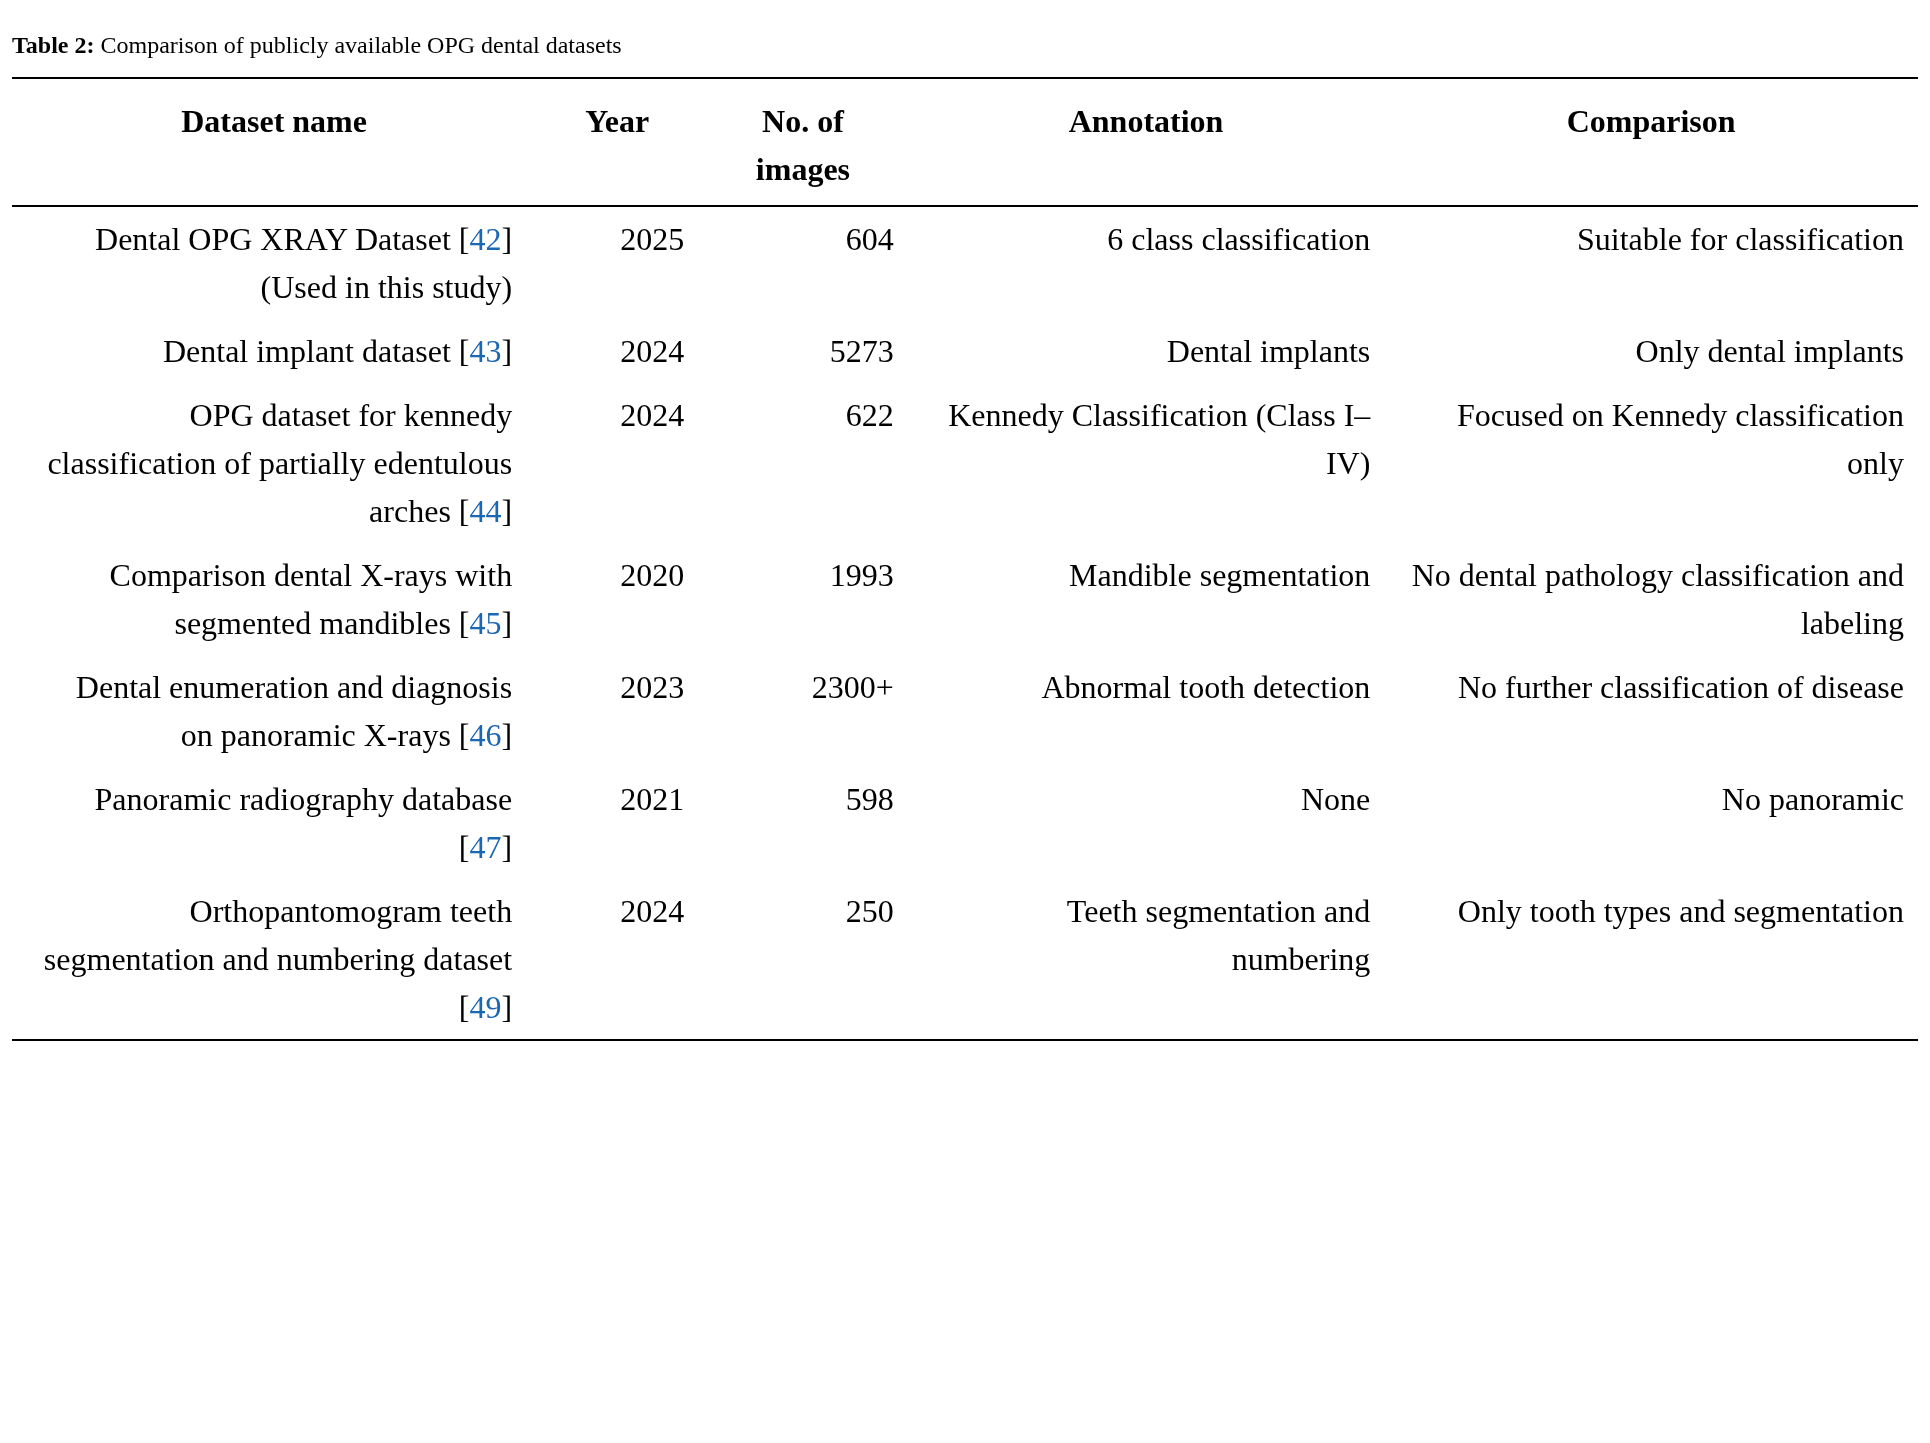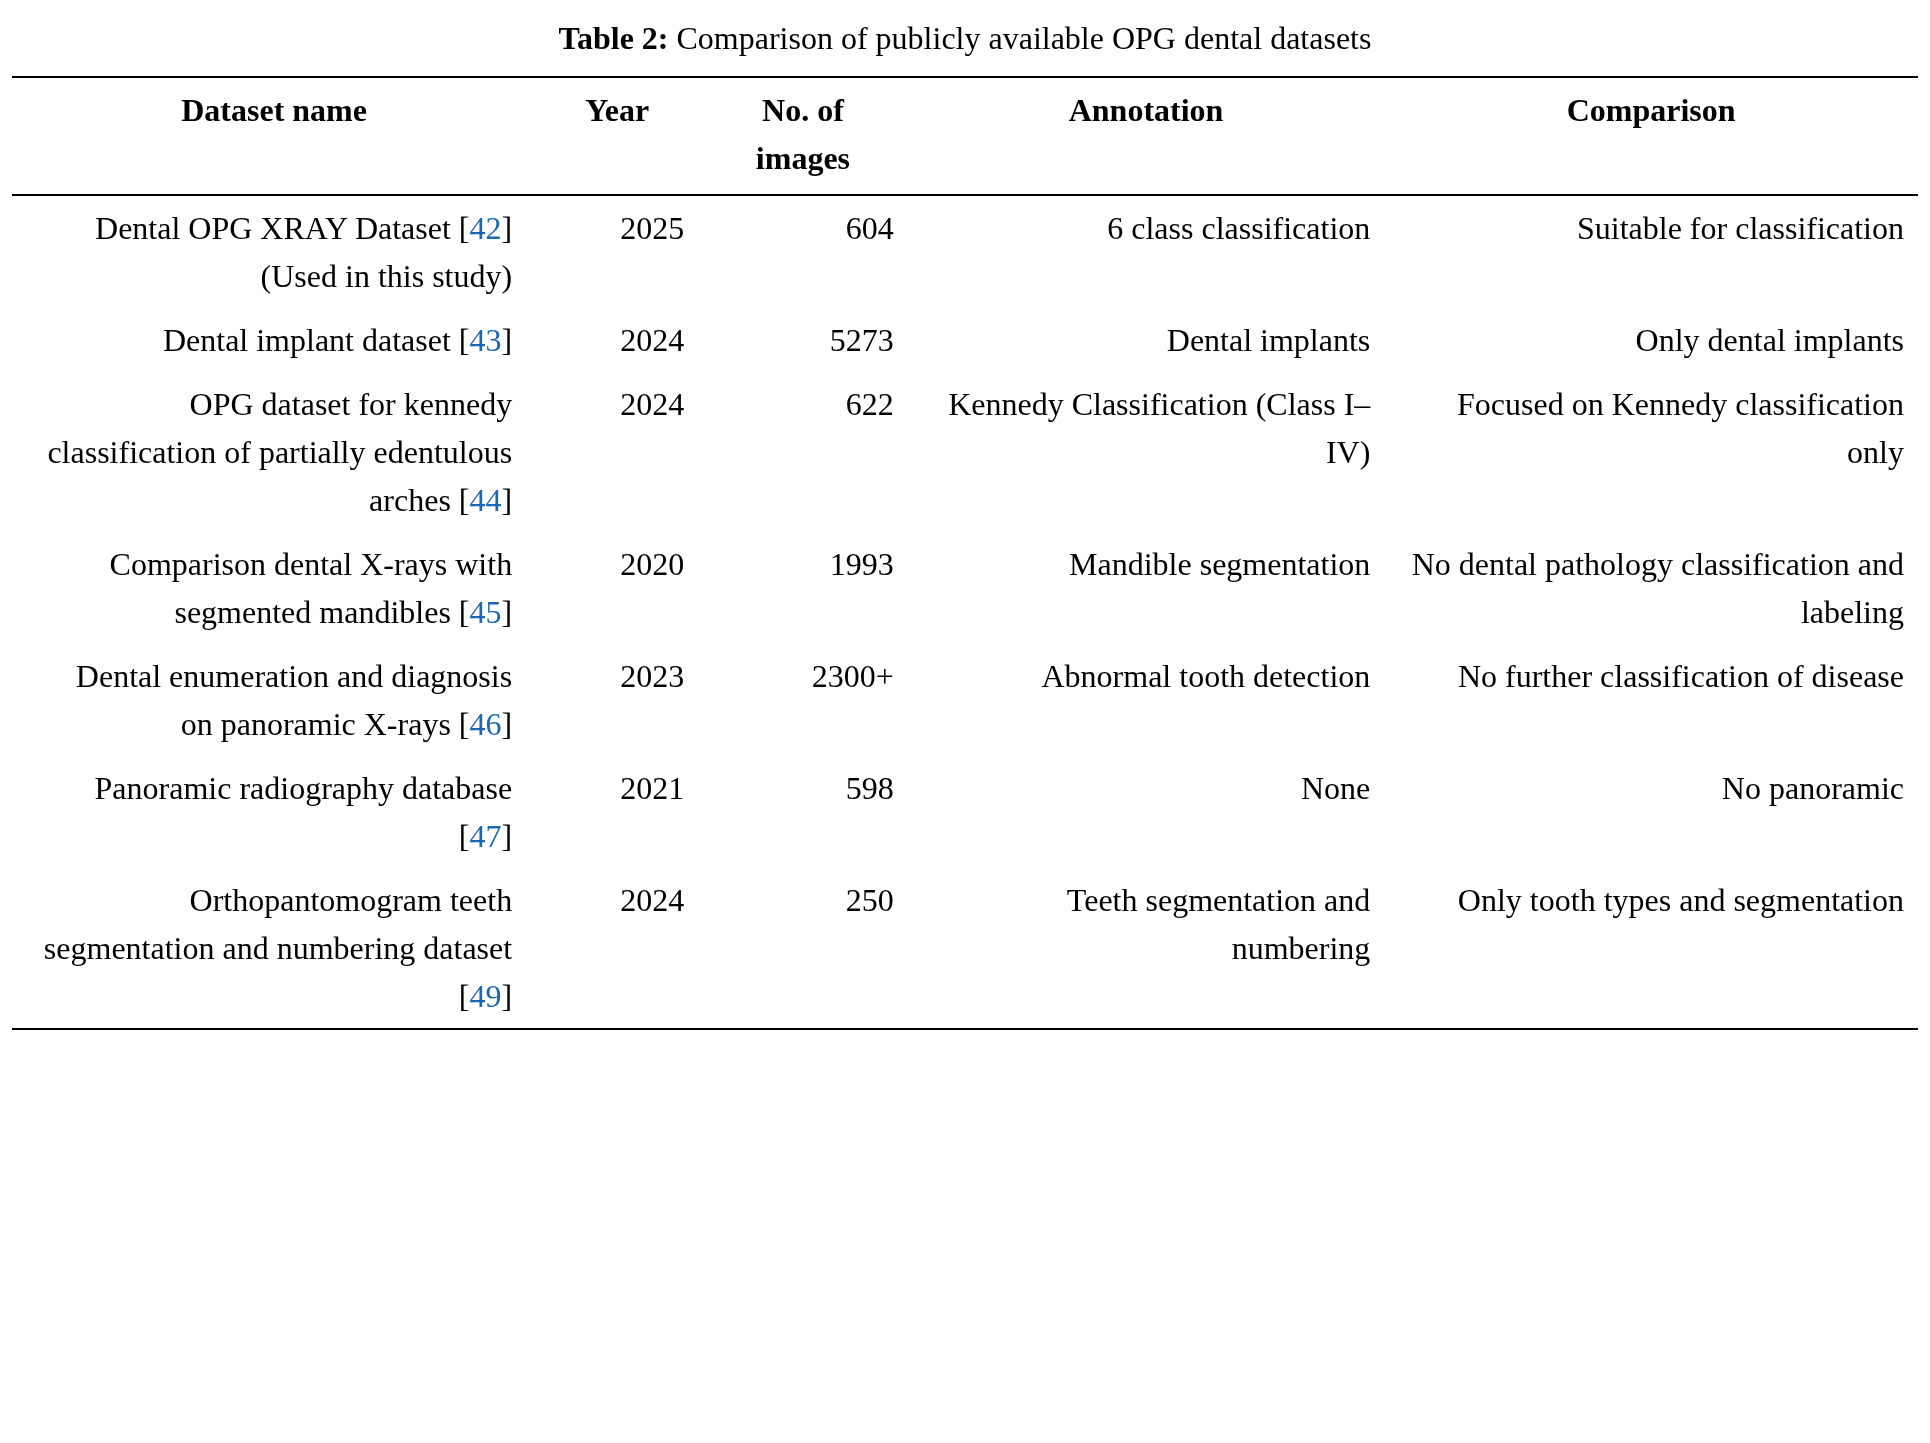--- a/index.html
+++ b/index.html
@@ -10,45 +10,44 @@
     font-family: "Liberation Serif", "DejaVu Serif", serif;
   }
   .page {
     width: 1930px;
     min-height: 1443px;
     box-sizing: border-box;
     padding: 10px 12px 0 12px;
     background: #ffffff;
   }
   .caption {
-    text-align: center;
-    font-size: 32px;
+    font-size: 24px;
     line-height: 1.3;
-    margin: 8px 0 16px 0;
+    margin: 20px 0 16px 0;
   }
   .caption .cap-label { font-weight: bold; }
   table.datasets {
     width: 100%;
     border-collapse: collapse;
     table-layout: fixed;
     border-top: 2px solid #000;
     border-bottom: 2px solid #000;
     font-size: 32px;
   }
   col.c-dataset    { width: 27.5%; }
   col.c-year       { width: 8.5%;  }
   col.c-images     { width: 11%;   }
   col.c-annotation { width: 25%;   }
   col.c-limitation { width: 28%;   }
   thead tr { border-bottom: 2px solid #000; }
   th {
     font-weight: bold;
     text-align: center;
     vertical-align: top;
-    padding: 8px 8px 12px 8px;
+    padding: 18px 8px 12px 8px;
     line-height: 1.5;
   }
   th .wrap-narrow {
     display: inline-block;
     max-width: 140px;
   }
   td {
     text-align: right;
     vertical-align: top;
     padding: 8px 14px;

